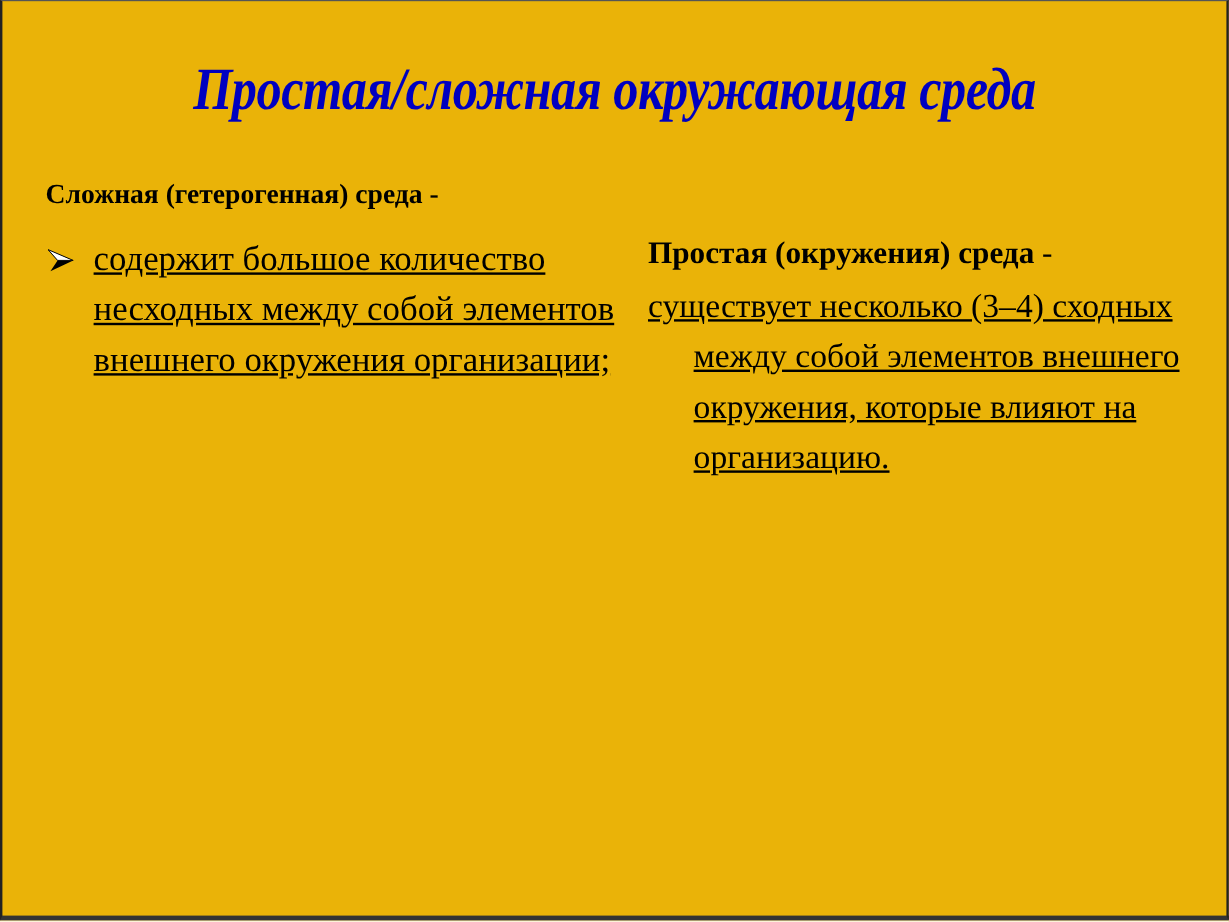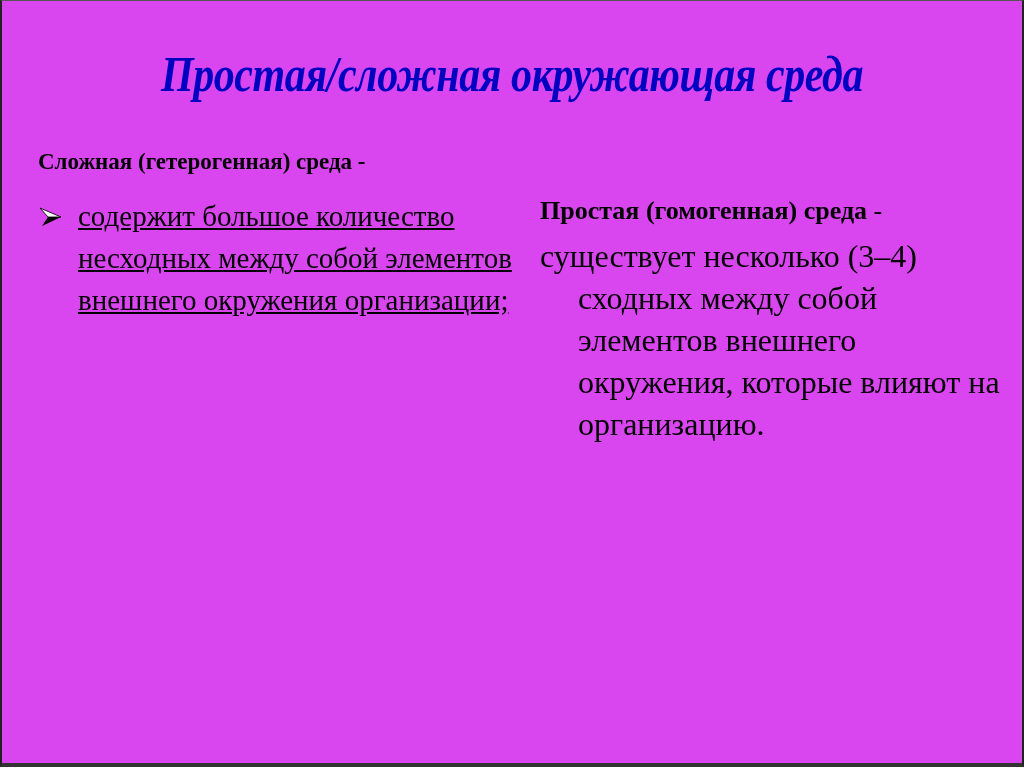--- a/index.html
+++ b/index.html
@@ -12,21 +12,21 @@
     }
     .slide {
       position: absolute;
       left: 0; top: 0;
       width: 1020px;
       height: 762px;
       border-left: 2px solid #222;
       border-right: 2px solid #222;
       border-top: 1px solid #555;
       border-bottom: 4px solid #333;
-      background: #d946ef;
+      background: #eab308;
       font-family: "Liberation Serif", "DejaVu Serif", serif;
       color: #000;
     }
     .title {
       position: absolute;
       left: 0;
       top: 44px;
       width: 1020px;
       text-align: center;
       font-weight: bold;
@@ -84,24 +84,25 @@
     }
     .bullet-icon {
       position: absolute;
       left: 2px;
       top: 12px;
       width: 22px;
       height: 20px;
     }
     .para-right {
       margin: 6px 0 0 0;
-      font-size: 32px;
+      font-size: 28px;
       line-height: 42px;
       padding-left: 38px;
       text-indent: -38px;
+      text-decoration: underline;
     }
   </style>
 </head>
 <body>
 
 <div class="slide">
 
   <div class="title">Простая/сложная окружающая среда</div>
 
   <div class="col-left">
@@ -111,17 +112,17 @@
         <svg class="bullet-icon" viewBox="0 0 22 20">
           <polygon points="0,1 21,10 2,19 8,10" fill="#000"></polygon>
           <polygon points="0,1 21,10 8,10" fill="#fff" stroke="#000" stroke-width="0.8"></polygon>
         </svg>
         <span> содержит большое количество несходных между собой элементов внешнего окружения организации;</span>
       </li>
     </ul>
   </div>
 
   <div class="col-right">
-    <p class="heading-right"><span>Простая (гомогенная) среда</span><span class="dash"> -</span></p>
+    <p class="heading-right"><span>Простая (окружения) среда</span><span class="dash"> -</span></p>
     <p class="para-right">существует несколько (3–4) сходных между собой элементов внешнего окружения, которые влияют на организацию.</p>
   </div>
 
 </div>
 
 </body></html>

